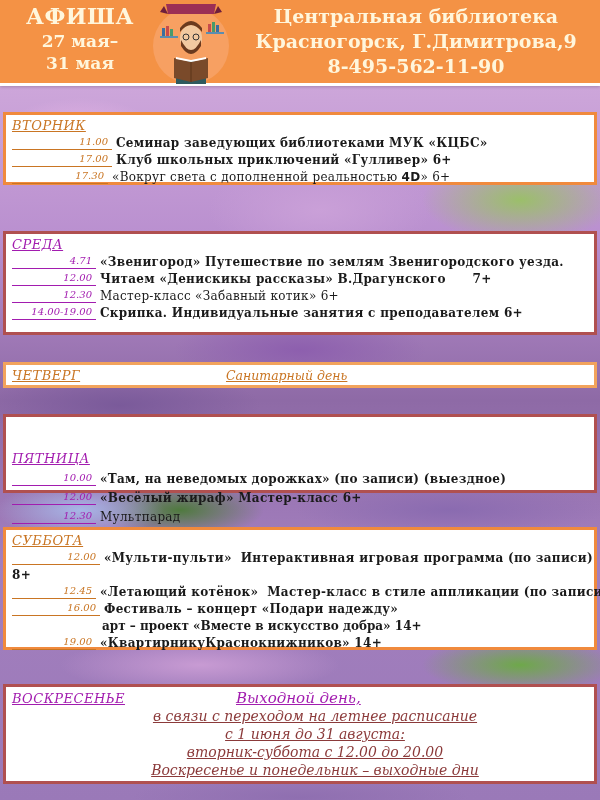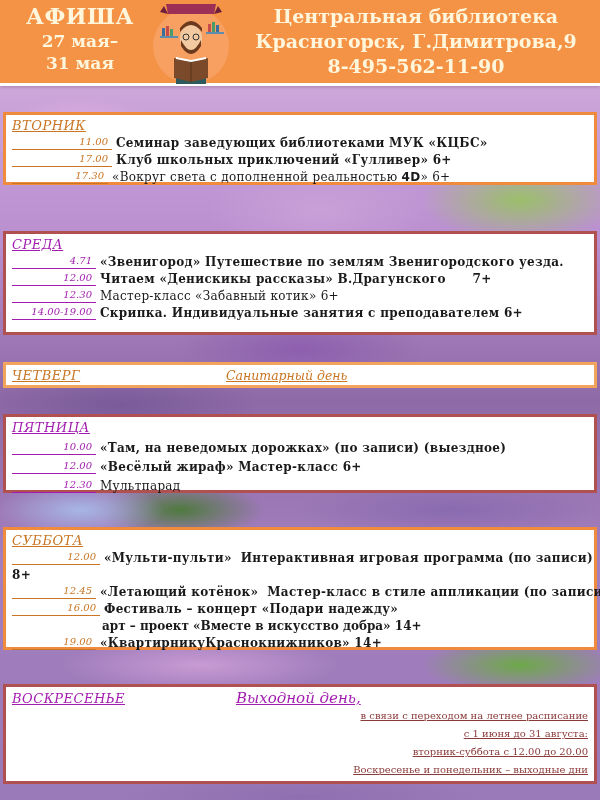--- a/index.html
+++ b/index.html
@@ -67,22 +67,22 @@
     font-style: italic; font-size: 10px;
     border-bottom: 1px solid currentColor;
     line-height: 14px; padding-right: 4px;
     vertical-align: top; margin-top: 1px;
   }
   .ev { display: inline; font-weight: bold; font-size: 12px; letter-spacing: 0.3px; }
   .ev.norm { font-weight: normal; }
   .indent { padding-left: 90px; font-weight: bold; font-size: 12px; }
 
   .center-note {
-    text-align: right; text-decoration: underline;
-    color: #8b3a3a; font-size: 10px; line-height: 18px;
+    text-align: center; font-style: italic; text-decoration: underline;
+    color: #8b3a3a; font-size: 14px; line-height: 18px;
   }
 </style>
 </head>
 <body>
 
 <div class="header">
   <div class="afisha">
     <div class="title">АФИША</div>
     <div class="dates">
       <div>27 мая–</div>
@@ -160,21 +160,21 @@
 </div>
 
 <div class="day orange2" style="top:362px; height:26px;">
   <div class="row" style="line-height:18px;">
     <span class="day-title orange-t" style="display:inline-block; width:210px;">ЧЕТВЕРГ</span>
     <span class="orange-t" style="font-style:italic; text-decoration:underline;">Санитарный день</span>
   </div>
 </div>
 
 <div class="day maroon" style="top:414px; height:79px;">
-  <div class="day-title maroon-t" style="margin-bottom:3px;">ПЯТНИЦА</div>
+  <div class="day-title maroon-t" style="margin-bottom:3px;margin-top:31px;">ПЯТНИЦА</div>
   <div class="row" style="height:19px;">
     <span class="time maroon-t" style="width:84px;">10.00</span>
     <span class="ev">«Там, на неведомых дорожках» (по записи) (выездное)</span>
   </div>
   <div class="row" style="height:19px;">
     <span class="time maroon-t" style="width:84px;">12.00</span>
     <span class="ev">«Весёлый жираф» Мастер-класс 6+</span>
   </div>
   <div class="row" style="height:19px;">
     <span class="time maroon-t" style="width:84px;">12.30</span>

